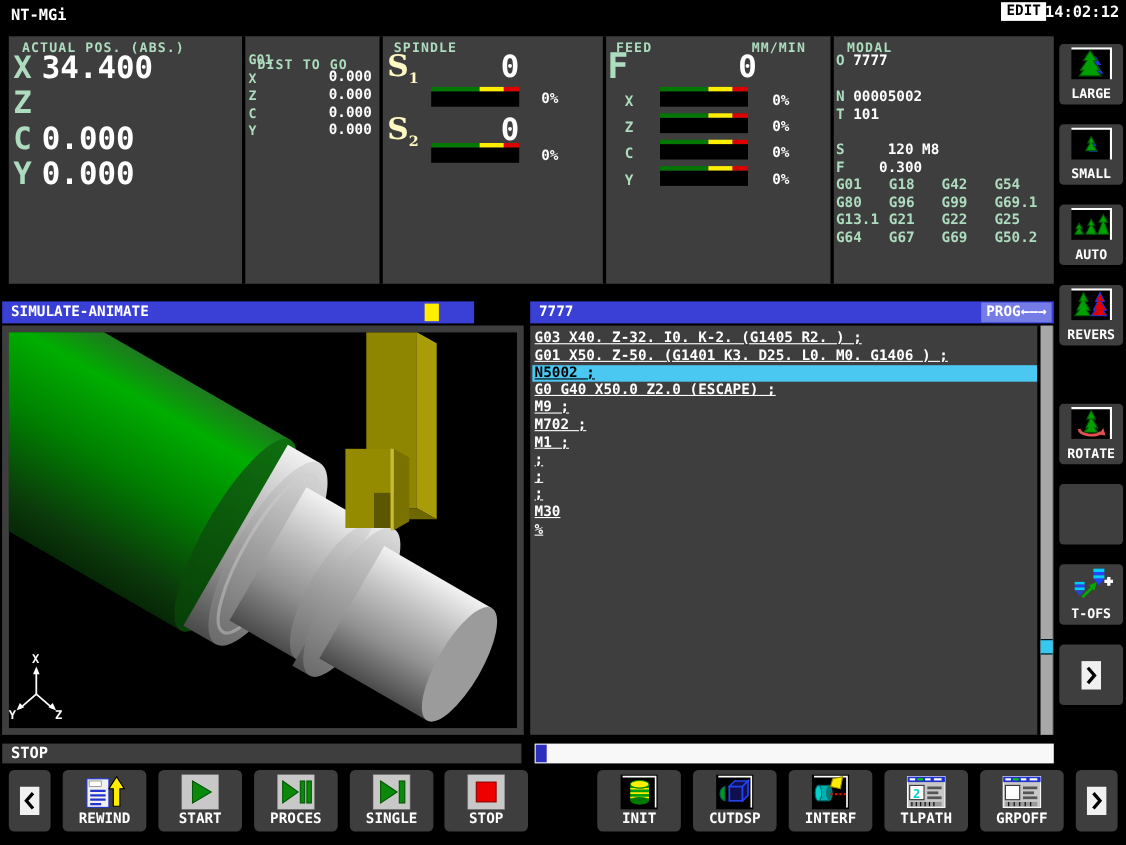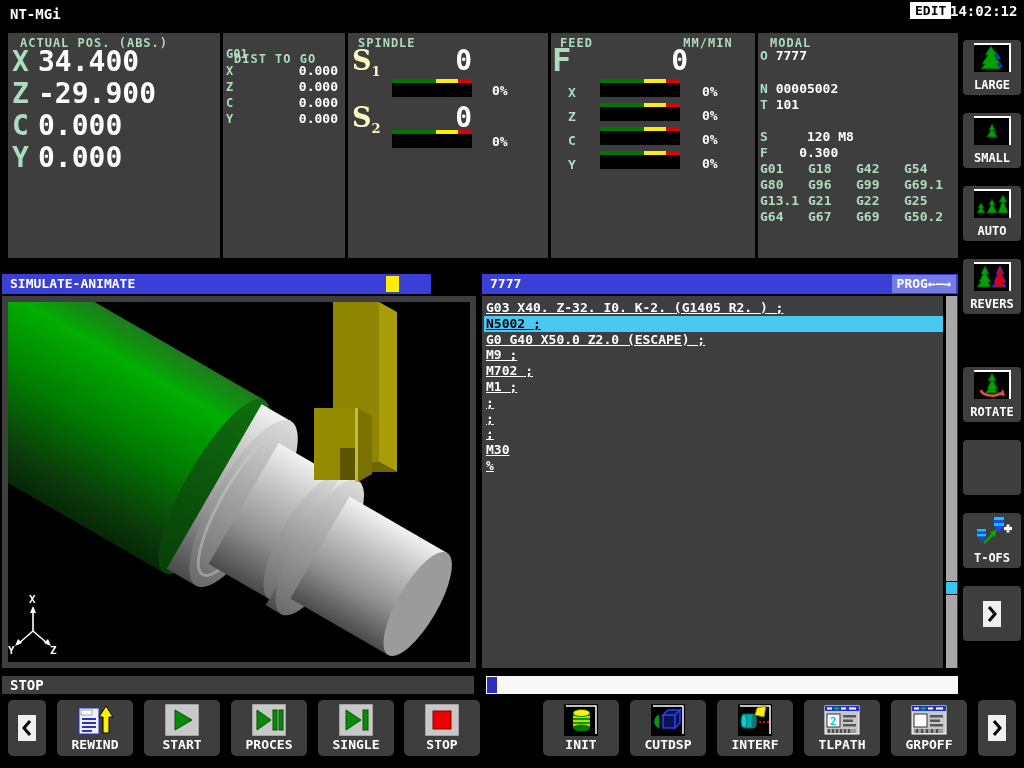--- a/index.html
+++ b/index.html
@@ -111,21 +111,20 @@
 <div class="abs panel" id="upper">
   <div class="vsep" style="left:212px"></div>
   <div class="vsep" style="left:337px"></div>
   <div class="vsep" style="left:540px"></div>
   <div class="vsep" style="left:747px"></div>
 
   <div class="abs sec-title" style="left:12px;top:3px">ACTUAL POS. (ABS.)</div>
   <div class="ap-axis" style="top:12px">X</div>
   <div class="ap-val" style="top:12px">34.400</div>
   <div class="ap-axis" style="top:44px">Z</div>
-  <div class="ap-val" style="top:44px">-29.900</div>
   <div class="ap-axis" style="top:76px">C</div>
   <div class="ap-val" style="top:76px">0.000</div>
   <div class="ap-axis" style="top:108px">Y</div>
   <div class="ap-val" style="top:108px">0.000</div>
 
   <div class="abs sec-title" style="left:226px;top:19px">DIST TO GO</div>
   <div class="dtg-label" style="top:14px">G01</div>
   <div class="dtg-label" style="top:31px">X</div>
   <div class="dtg-val" style="top:30px">0.000</div>
   <div class="dtg-label" style="top:47px">Z</div>
@@ -283,20 +282,21 @@
   </svg>
 </div>
 
 <div class="abs titlebar" id="prog-title">
   <span class="t">7777</span>
   <span id="prog-badge">PROG←—→</span>
 </div>
 <div class="abs" id="prog-body">
   <div id="prog-lines">
     <div class="prog-line">G03 X40. Z-32. I0. K-2. (G1405 R2. ) ;</div>
+    <div class="prog-line">G01 X50. Z-50. (G1401 K3. D25. L0. M0. G1406 ) ;</div>
     <div class="prog-line hl">N5002 ;</div>
     <div class="prog-line">G0 G40 X50.0 Z2.0 (ESCAPE) ;</div>
     <div class="prog-line">M9 ;</div>
     <div class="prog-line">M702 ;</div>
     <div class="prog-line">M1 ;</div>
     <div class="prog-line">;</div>
     <div class="prog-line">;</div>
     <div class="prog-line">;</div>
     <div class="prog-line">M30</div>
     <div class="prog-line">%</div>

